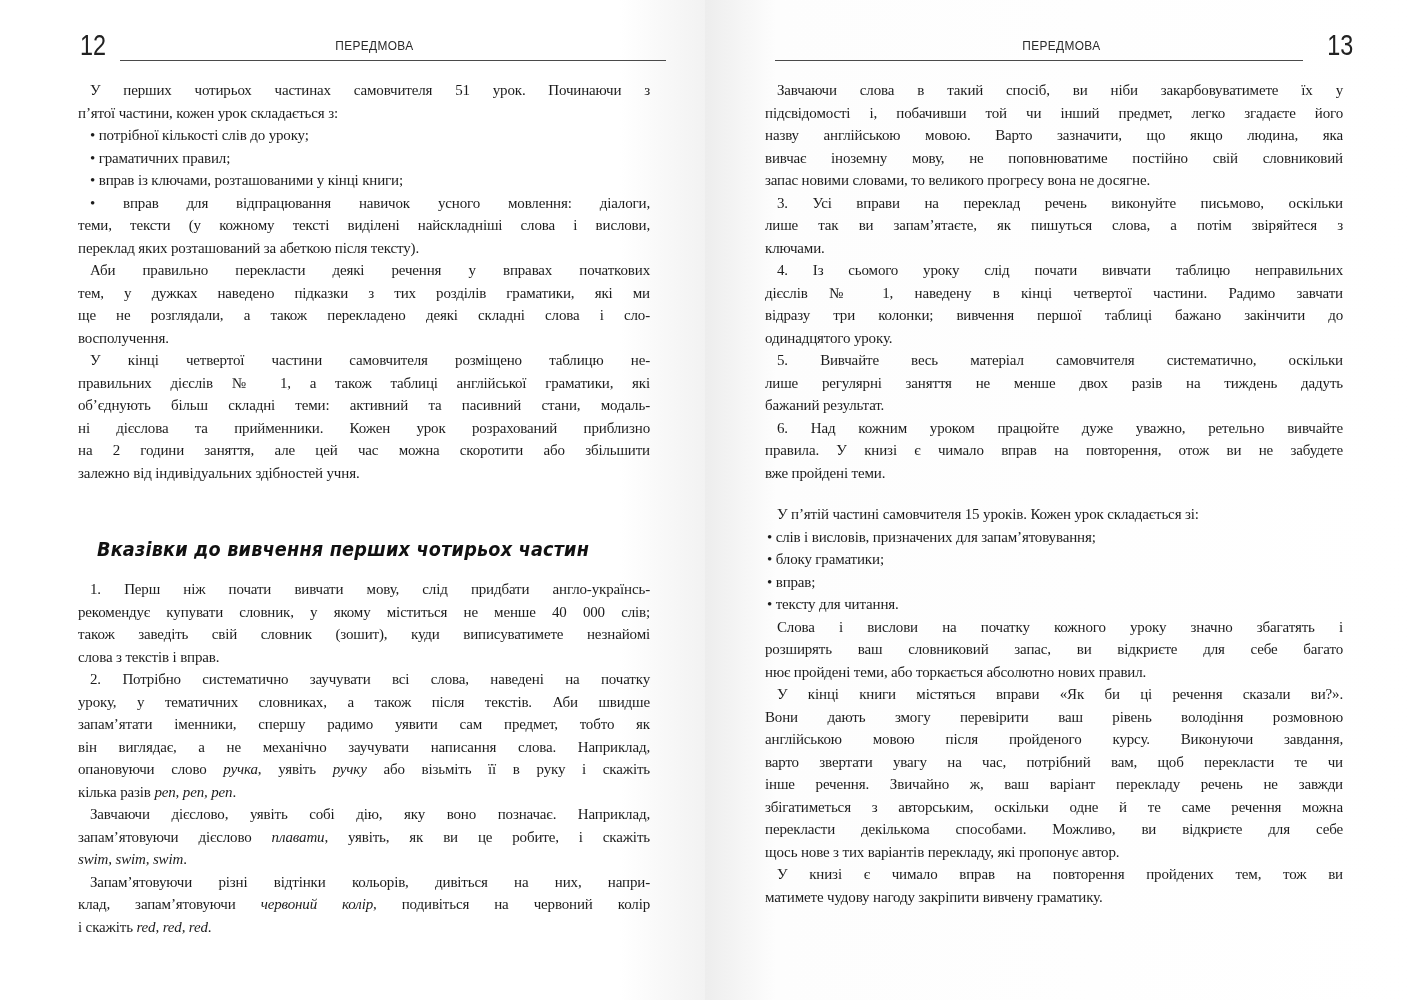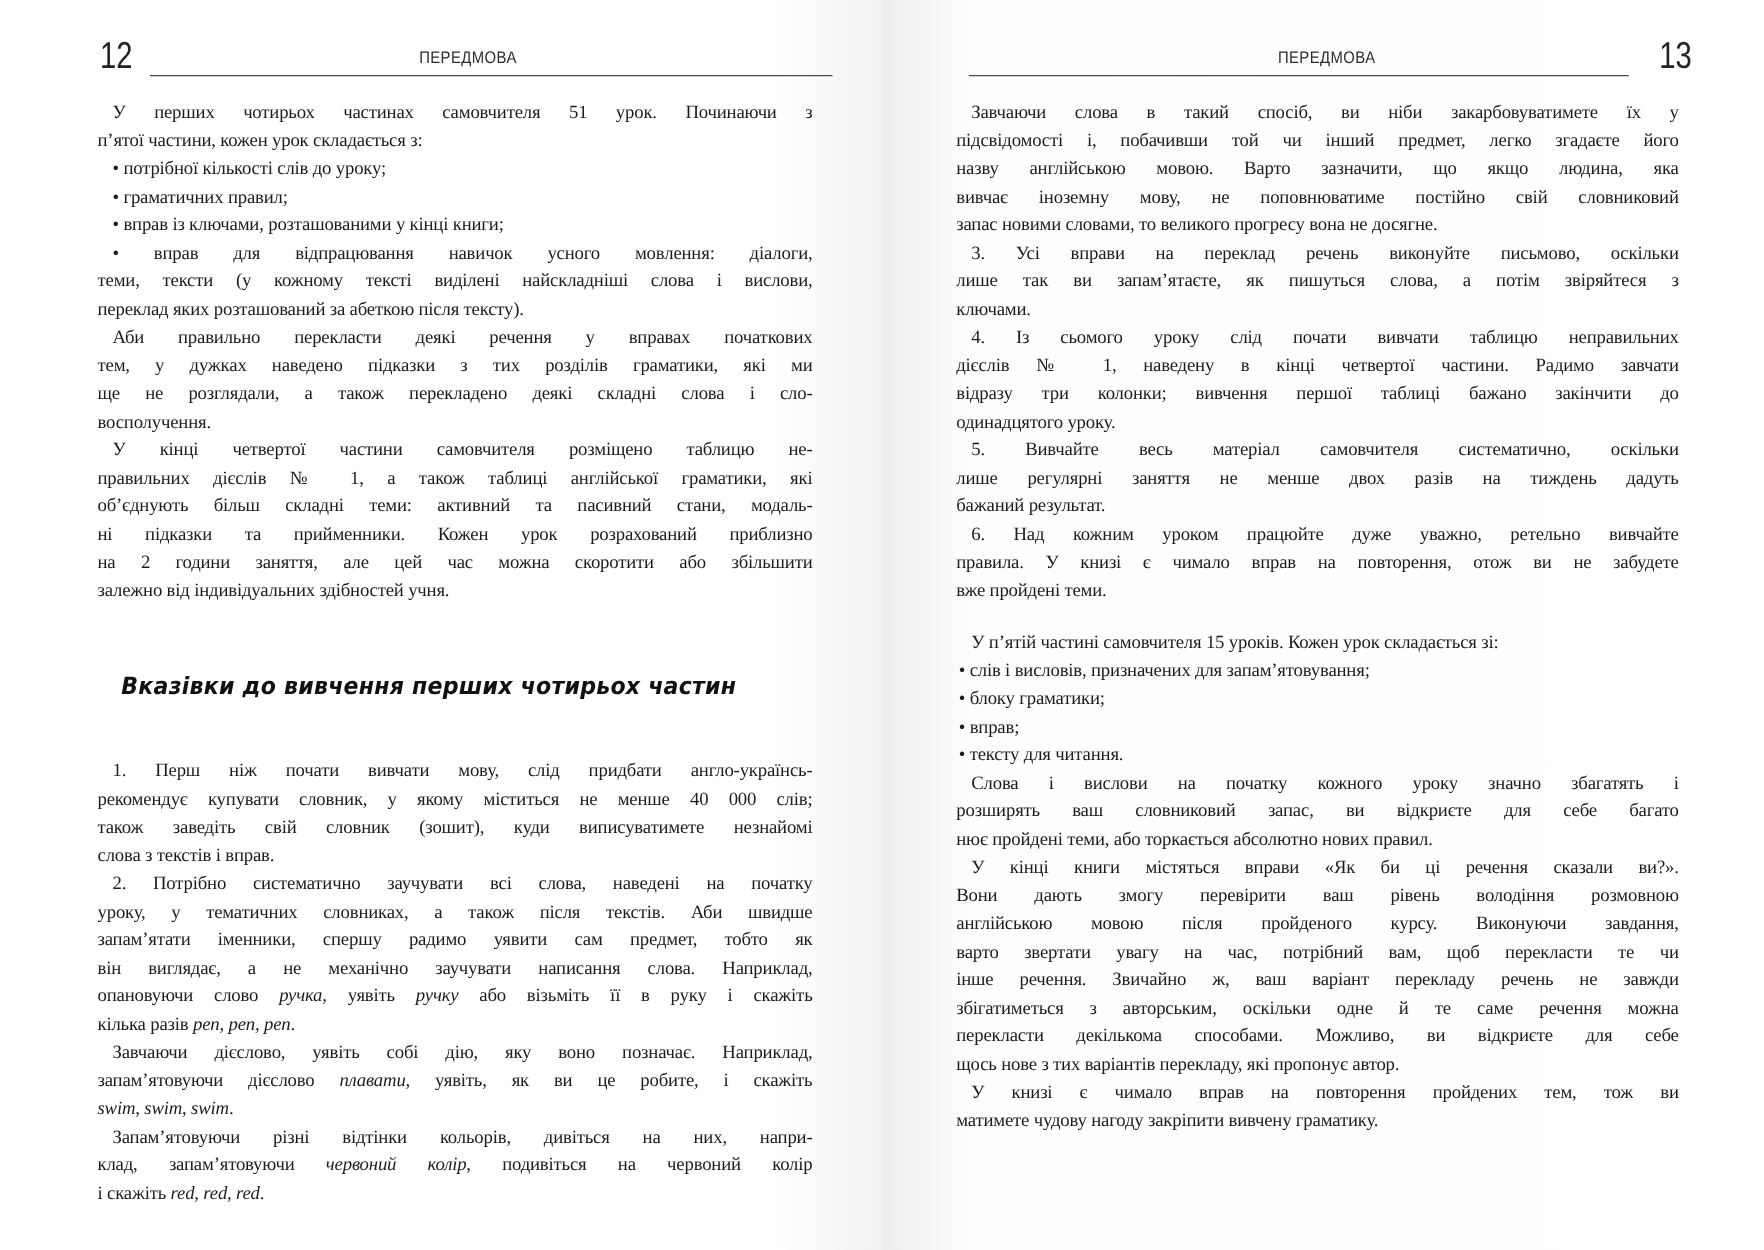--- a/index.html
+++ b/index.html
@@ -65,21 +65,21 @@
   .section-heading {
     position: absolute; left: 97px; top: 538px;
     font-family: "DejaVu Sans", sans-serif;
     font-weight: bold; font-style: italic;
     font-size: 19px; color: #111;
     letter-spacing: 0.2px;
     transform: scaleX(0.93); transform-origin: left center;
   }
 
   .block1 { top: 79px; }
-  .block2 { top: 578px; margin-top: 28px; }
+  .block2 { top: 578px; }
   .rblock1 { top: 79px; }
   .rblock2 { top: 503px; }
 </style>
 </head>
 <body>
 
 <div class="spread">
 
   <div class="page page-left">
     <div class="running-head">
@@ -97,21 +97,21 @@
         <span class="line bullet-indent">• вправ для відпрацювання навичок усного мовлення: діалоги,</span>
         <span class="line ">теми, тексти (у кожному тексті виділені найскладніші слова і вислови,</span>
         <span class="line last">переклад яких розташований за абеткою після тексту).</span>
         <span class="line indent">Аби правильно перекласти деякі речення у вправах початкових</span>
         <span class="line ">тем, у дужках наведено підказки з тих розділів граматики, які ми</span>
         <span class="line ">ще не розглядали, а також перекладено деякі складні слова і сло-</span>
         <span class="line last">восполучення.</span>
         <span class="line indent">У кінці четвертої частини самовчителя розміщено таблицю не-</span>
         <span class="line ">правильних дієслів № 1, а також таблиці англійської граматики, які</span>
         <span class="line ">об’єднують більш складні теми: активний та пасивний стани, модаль-</span>
-        <span class="line ">ні підказки та прийменники. Кожен урок розрахований приблизно</span>
+        <span class="line ">ні дієслова та прийменники. Кожен урок розрахований приблизно</span>
         <span class="line ">на 2 години заняття, але цей час можна скоротити або збільшити</span>
         <span class="line last">залежно від індивідуальних здібностей учня.</span>
       </div>
 
     <div class="section-heading">Вказівки до вивчення перших чотирьох частин</div>
 
     <div class="body-text block2">
         <span class="line indent">1. Перш ніж почати вивчати мову, слід придбати англо-українсь-</span>
         <span class="line ">рекомендує купувати словник, у якому міститься не менше 40 000 слів;</span>
         <span class="line ">також заведіть свій словник (зошит), куди виписуватимете незнайомі</span>

